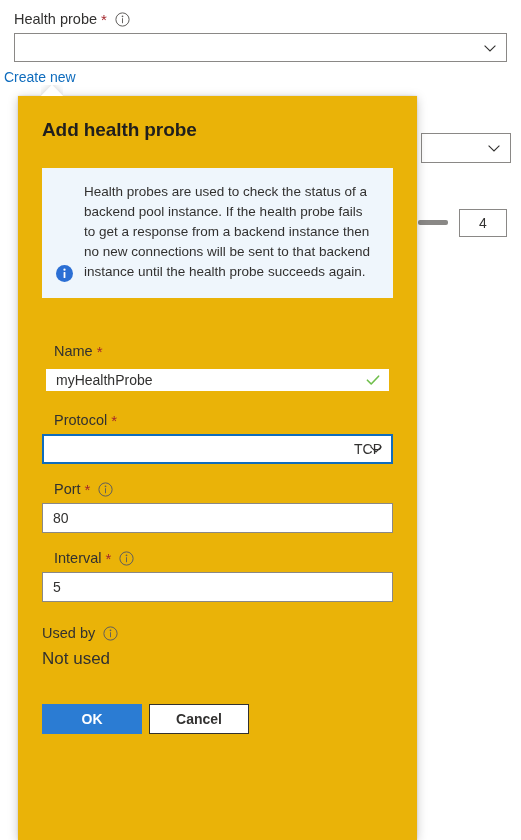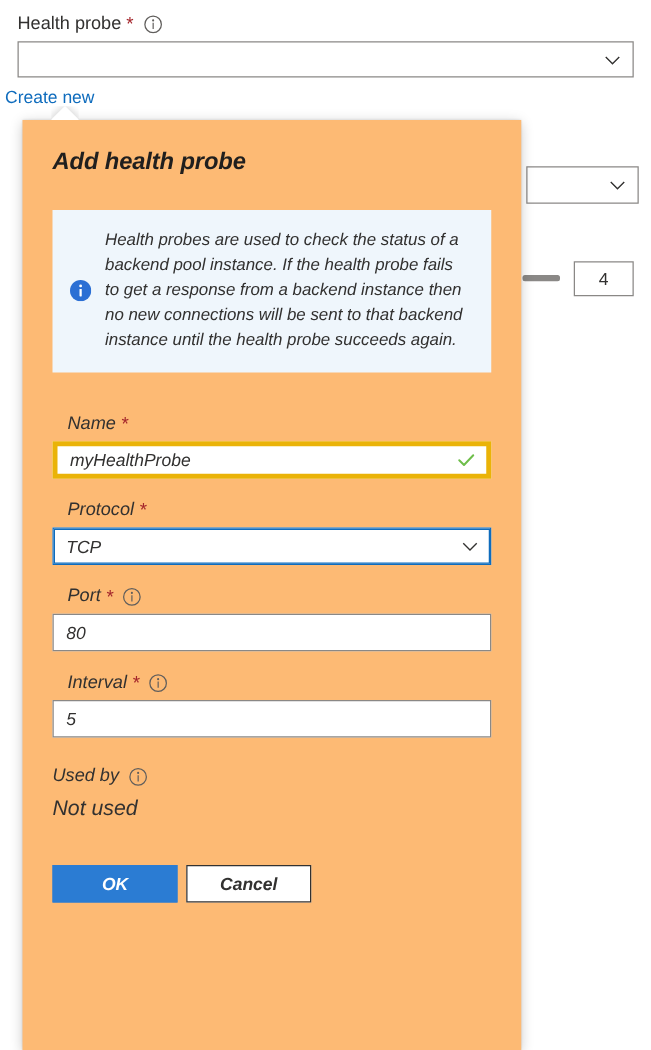--- a/index.html
+++ b/index.html
@@ -131,23 +131,22 @@
     color: #323130;
   }
 
   
   .callout {
     position: absolute;
     left: 18px;
     top: 96px;
     width: 399px;
     height: 744px;
-    background: #fdba74;
+    background: #eab308;
     box-shadow: 0 2px 10px rgba(0,0,0,0.22), 0 0 2px rgba(0,0,0,0.14);
-    font-style: italic;
   }
 
   .callout-beak {
     position: absolute;
     left: 23px;
     top: -11px;
     width: 22px;
     height: 11px;
     overflow: hidden;
   }
@@ -175,23 +174,23 @@
     color: #201f1e;
     letter-spacing: -0.1px;
     line-height: 24px;
     margin-bottom: 26px;
   }
 
   
   .msgbar {
     background: #eff6fc;
     display: flex;
-    align-items: center;
+    align-items: flex-end;
     padding: 14px 16px 16px 14px;
-    margin-bottom: 32px;
+    margin-bottom: 44px;
   }
 
   .msgbar-icon {
     flex: none;
     width: 17px;
     height: 17px;
     margin-right: 11px;
     margin-top: 1px;
   }
   .msgbar-icon svg { display: block; }
@@ -219,20 +218,21 @@
     color: #323130;
   }
 
   .text-input.valid {
     border: 4px solid #eab308;
   }
 
   .text-input.focused {
     border: 1px solid #0f6cbd;
     box-shadow: inset 0 0 0 1px #0f6cbd;
+    text-align: right;
   }
 
   .input-value {
     flex: 1;
     line-height: 28px;
     white-space: nowrap;
     overflow: hidden;
   }
 
   .valid-check {

